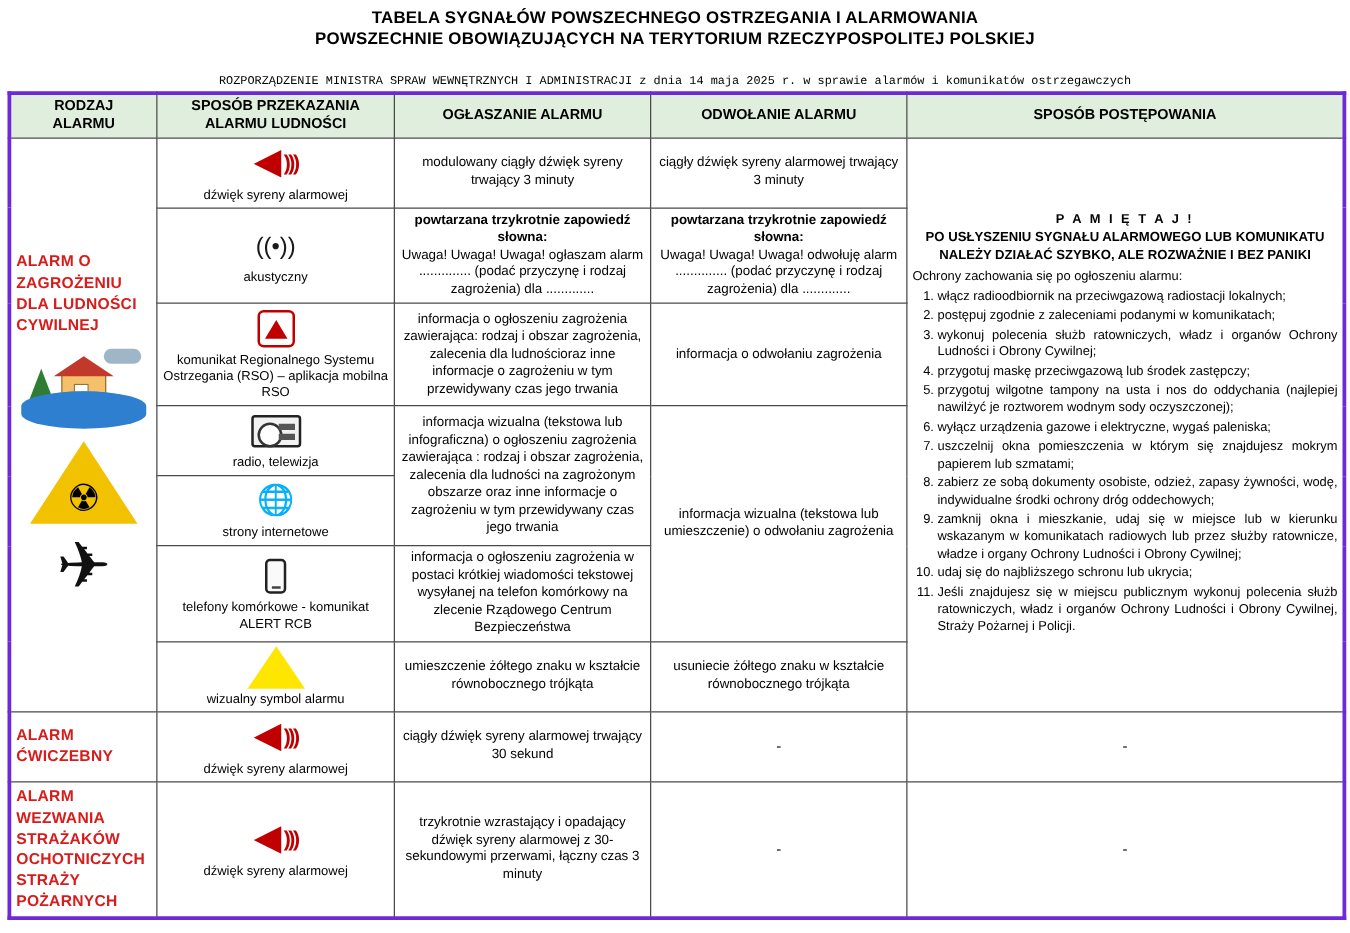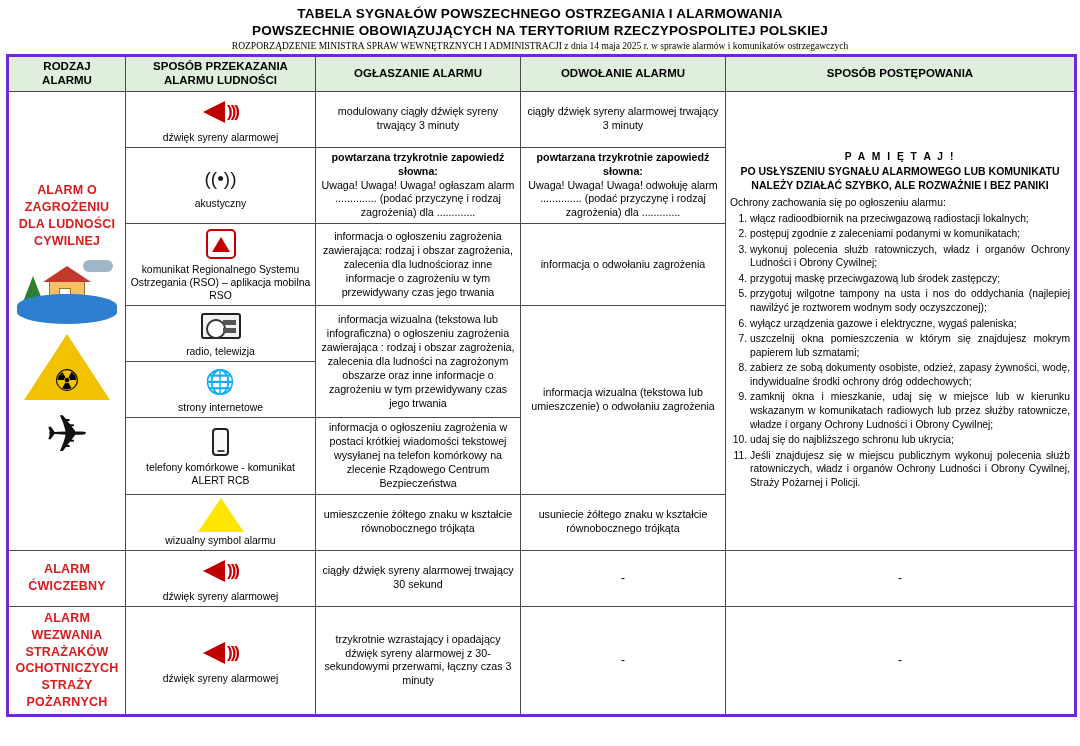--- a/index.html
+++ b/index.html
@@ -21,23 +21,23 @@
   }
   .title-line1, .title-line2 {
     font-size: 13.5px;
     font-weight: bold;
     letter-spacing: .2px;
     line-height: 1.25;
     color: #000;
   }
   .title-sub {
     font-size: 9.5px;
-    font-family: Liberation Serif, serif;
-    color: #000;
-    margin-top: 1px;
+    font-family: Liberation Mono, monospace;
+    color: #000;
+    margin-top: 19px;
   }
   
   table.main {
     border-collapse: collapse;
     width: 1068px;
     table-layout: fixed;
     border: 3px solid #6d28d9;
   }
   table.main td, table.main th {
     border: 1px solid #4a4a4a;
@@ -56,21 +56,21 @@
   .c-rodzaj  { width: 118px; }
   .c-sposob  { width: 190px; }
   .c-oglasz  { width: 205px; }
   .c-odwol   { width: 205px; }
   .c-postep  { width: 350px; }
 
   .red-head {
     color: #d81b1b;
     font-weight: bold;
     font-size: 12.5px;
-    text-align: center;
+    text-align: left;
     line-height: 1.35;
     letter-spacing: .2px;
   }
   .cell-center {
     text-align: center;
     font-size: 10.7px;
     line-height: 1.3;
     color: #000;
   }
   .means-label {

